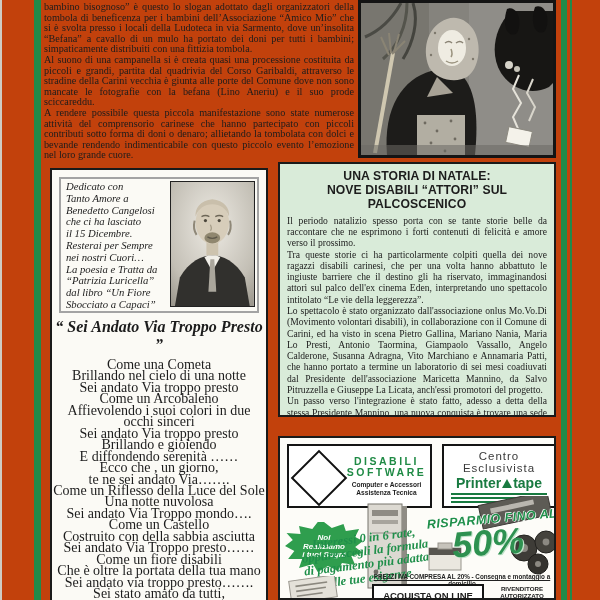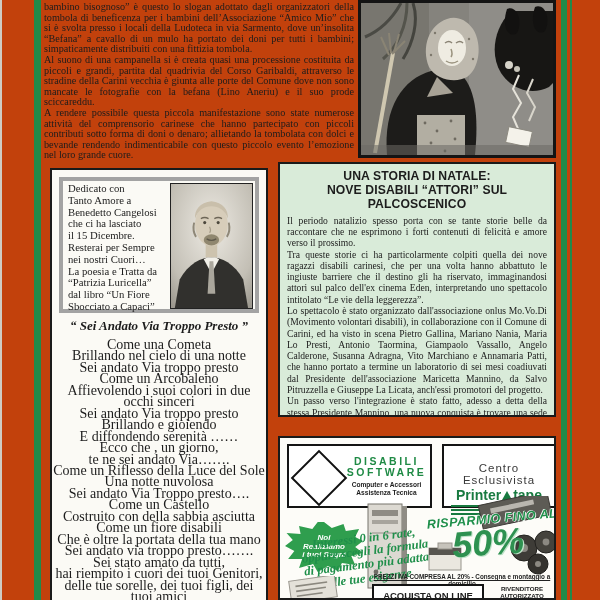--- a/index.html
+++ b/index.html
@@ -17,28 +17,28 @@
 
   
   .photo-befana{position:absolute;left:358px;top:0;width:198px;height:158px;
        border:3px solid #141414;box-sizing:border-box;background:#8f8d88;}
   .photo-befana svg{display:block;width:100%;height:100%;}
 
   
   .leftbox{position:absolute;left:50px;top:168px;width:218px;height:432px;
        border:2px solid #1a1a1a;border-bottom:none;box-sizing:border-box;background:#fbfaf5;}
   .dedicbox{position:absolute;left:7px;top:7px;width:200px;height:136px;
-       border:4px solid #a3a3a3;box-sizing:border-box;display:flex;background:#fbfaf5;}
+       border:2px solid #a3a3a3;box-sizing:border-box;display:flex;background:#fbfaf5;font-style:italic;}
   .dedictext{font-size:10.7px;line-height:11.8px;padding:2px 1px 0 5px;width:104px;}
   .dedictext div{white-space:nowrap;}
   .portrait{width:84px;height:124px;margin:2px 2px 2px 1px;border:1px solid #222;background:#b9b5ae;}
   .portrait svg{display:block;width:100%;height:100%;}
 
   .poem{position:absolute;left:0;right:0;top:148px;text-align:center;}
-  .poem-title{font-weight:bold;font-style:italic;font-size:13px;margin:0 0 5px 0;}
+  .poem-title{font-weight:bold;font-style:italic;font-size:16px;margin:0 0 5px 0;}
   .poem-list div{font-size:14px;line-height:11.45px;}
 
   
   .storybox{position:absolute;left:278px;top:162px;width:278px;height:255px;
        border:2px solid #1a1a1a;box-sizing:border-box;background:#d9ebd9;padding:5px 7px;overflow:hidden;}
   .story-title{font-family:"Liberation Sans",sans-serif;font-weight:bold;font-size:12.2px;
        line-height:14.2px;text-align:center;letter-spacing:0.1px;}
   .story-body{margin-top:3px;}
   .story-body .story-para{font-size:9.6px;line-height:11.3px;text-align:justify;}
 
@@ -53,21 +53,21 @@
        transform:rotate(45deg);background:#fff;}
   .gs-circle{position:absolute;left:9px;top:9px;width:34px;height:34px;border:2px solid #111;
        border-radius:50%;background:#fff;display:flex;align-items:center;justify-content:center;
        font-weight:bold;font-size:11px;letter-spacing:1px;}
   .gs-text{flex:1;text-align:center;}
   .gs-name{color:#1f8a45;font-family:"Liberation Sans",sans-serif;font-weight:bold;font-size:10.5px;
        letter-spacing:2.5px;line-height:11px;}
   .gs-sub{font-family:"Liberation Sans",sans-serif;font-weight:bold;font-size:6.6px;line-height:8px;margin-top:3px;}
 
   .ptbox{position:absolute;left:162px;top:6px;width:114px;height:64px;border:2px solid #141414;
-       box-sizing:border-box;text-align:center;background:#fff;padding-top:16px;}
+       box-sizing:border-box;text-align:center;background:#fff;padding-top:4px;}
   .pt-centro{font-family:"Liberation Sans",sans-serif;font-weight:300;font-size:11.5px;
        line-height:12px;letter-spacing:1px;color:#3a3a3a;}
   .pt-brand{color:#187a40;font-family:"Liberation Sans",sans-serif;font-weight:bold;
        font-size:14px;line-height:15px;margin-top:2px;}
   .pt-tri{display:inline-block;width:0;height:0;border-left:5px solid transparent;
        border-right:5px solid transparent;border-bottom:9px solid #187a40;margin:0 1px;}
   .pt-lines{margin:1px auto 0;width:96px;}
   .pt-lines div{height:2px;background:#187a40;margin-top:2px;}
 
   .starburst{position:absolute;left:5px;top:84px;width:78px;height:50px;background:#2f9e4e;
@@ -204,23 +204,24 @@
           <div>Sei andato Via troppo presto</div>
           <div>Come un Arcobaleno</div>
           <div>Affievolendo i suoi colori in due occhi sinceri</div>
           <div>Sei andato Via troppo presto</div>
           <div>Brillando e gioiendo</div>
           <div>E diffondendo serenità ……</div>
           <div>Ecco che , un giorno,</div>
           <div>te ne sei andato Via…….</div>
           <div>Come un Riflesso della Luce del Sole</div>
           <div>Una notte nuvolosa</div>
-          <div>Sei andato Via Troppo presto….</div>
+          <div>Sei andato Via Troppo mondo….</div>
           <div>Come un Castello</div>
           <div>Costruito con della sabbia asciutta</div>
+          <div>Sei andato Via Troppo presto……</div>
           <div>Come un fiore disabili</div>
           <div>Che è oltre la portata della tua mano</div>
           <div>Sei andato via troppo presto…….</div>
           <div>Sei stato amato da tutti,</div>
           <div>hai riempito i cuori dei tuoi Genitori,</div>
           <div>delle tue sorelle, dei tuoi figli, dei tuoi amici</div>
           <div>di sentimenti profondi e sinceri</div>
           <div>Ma ecco che , un giorno</div>
         </div>
     </div>

